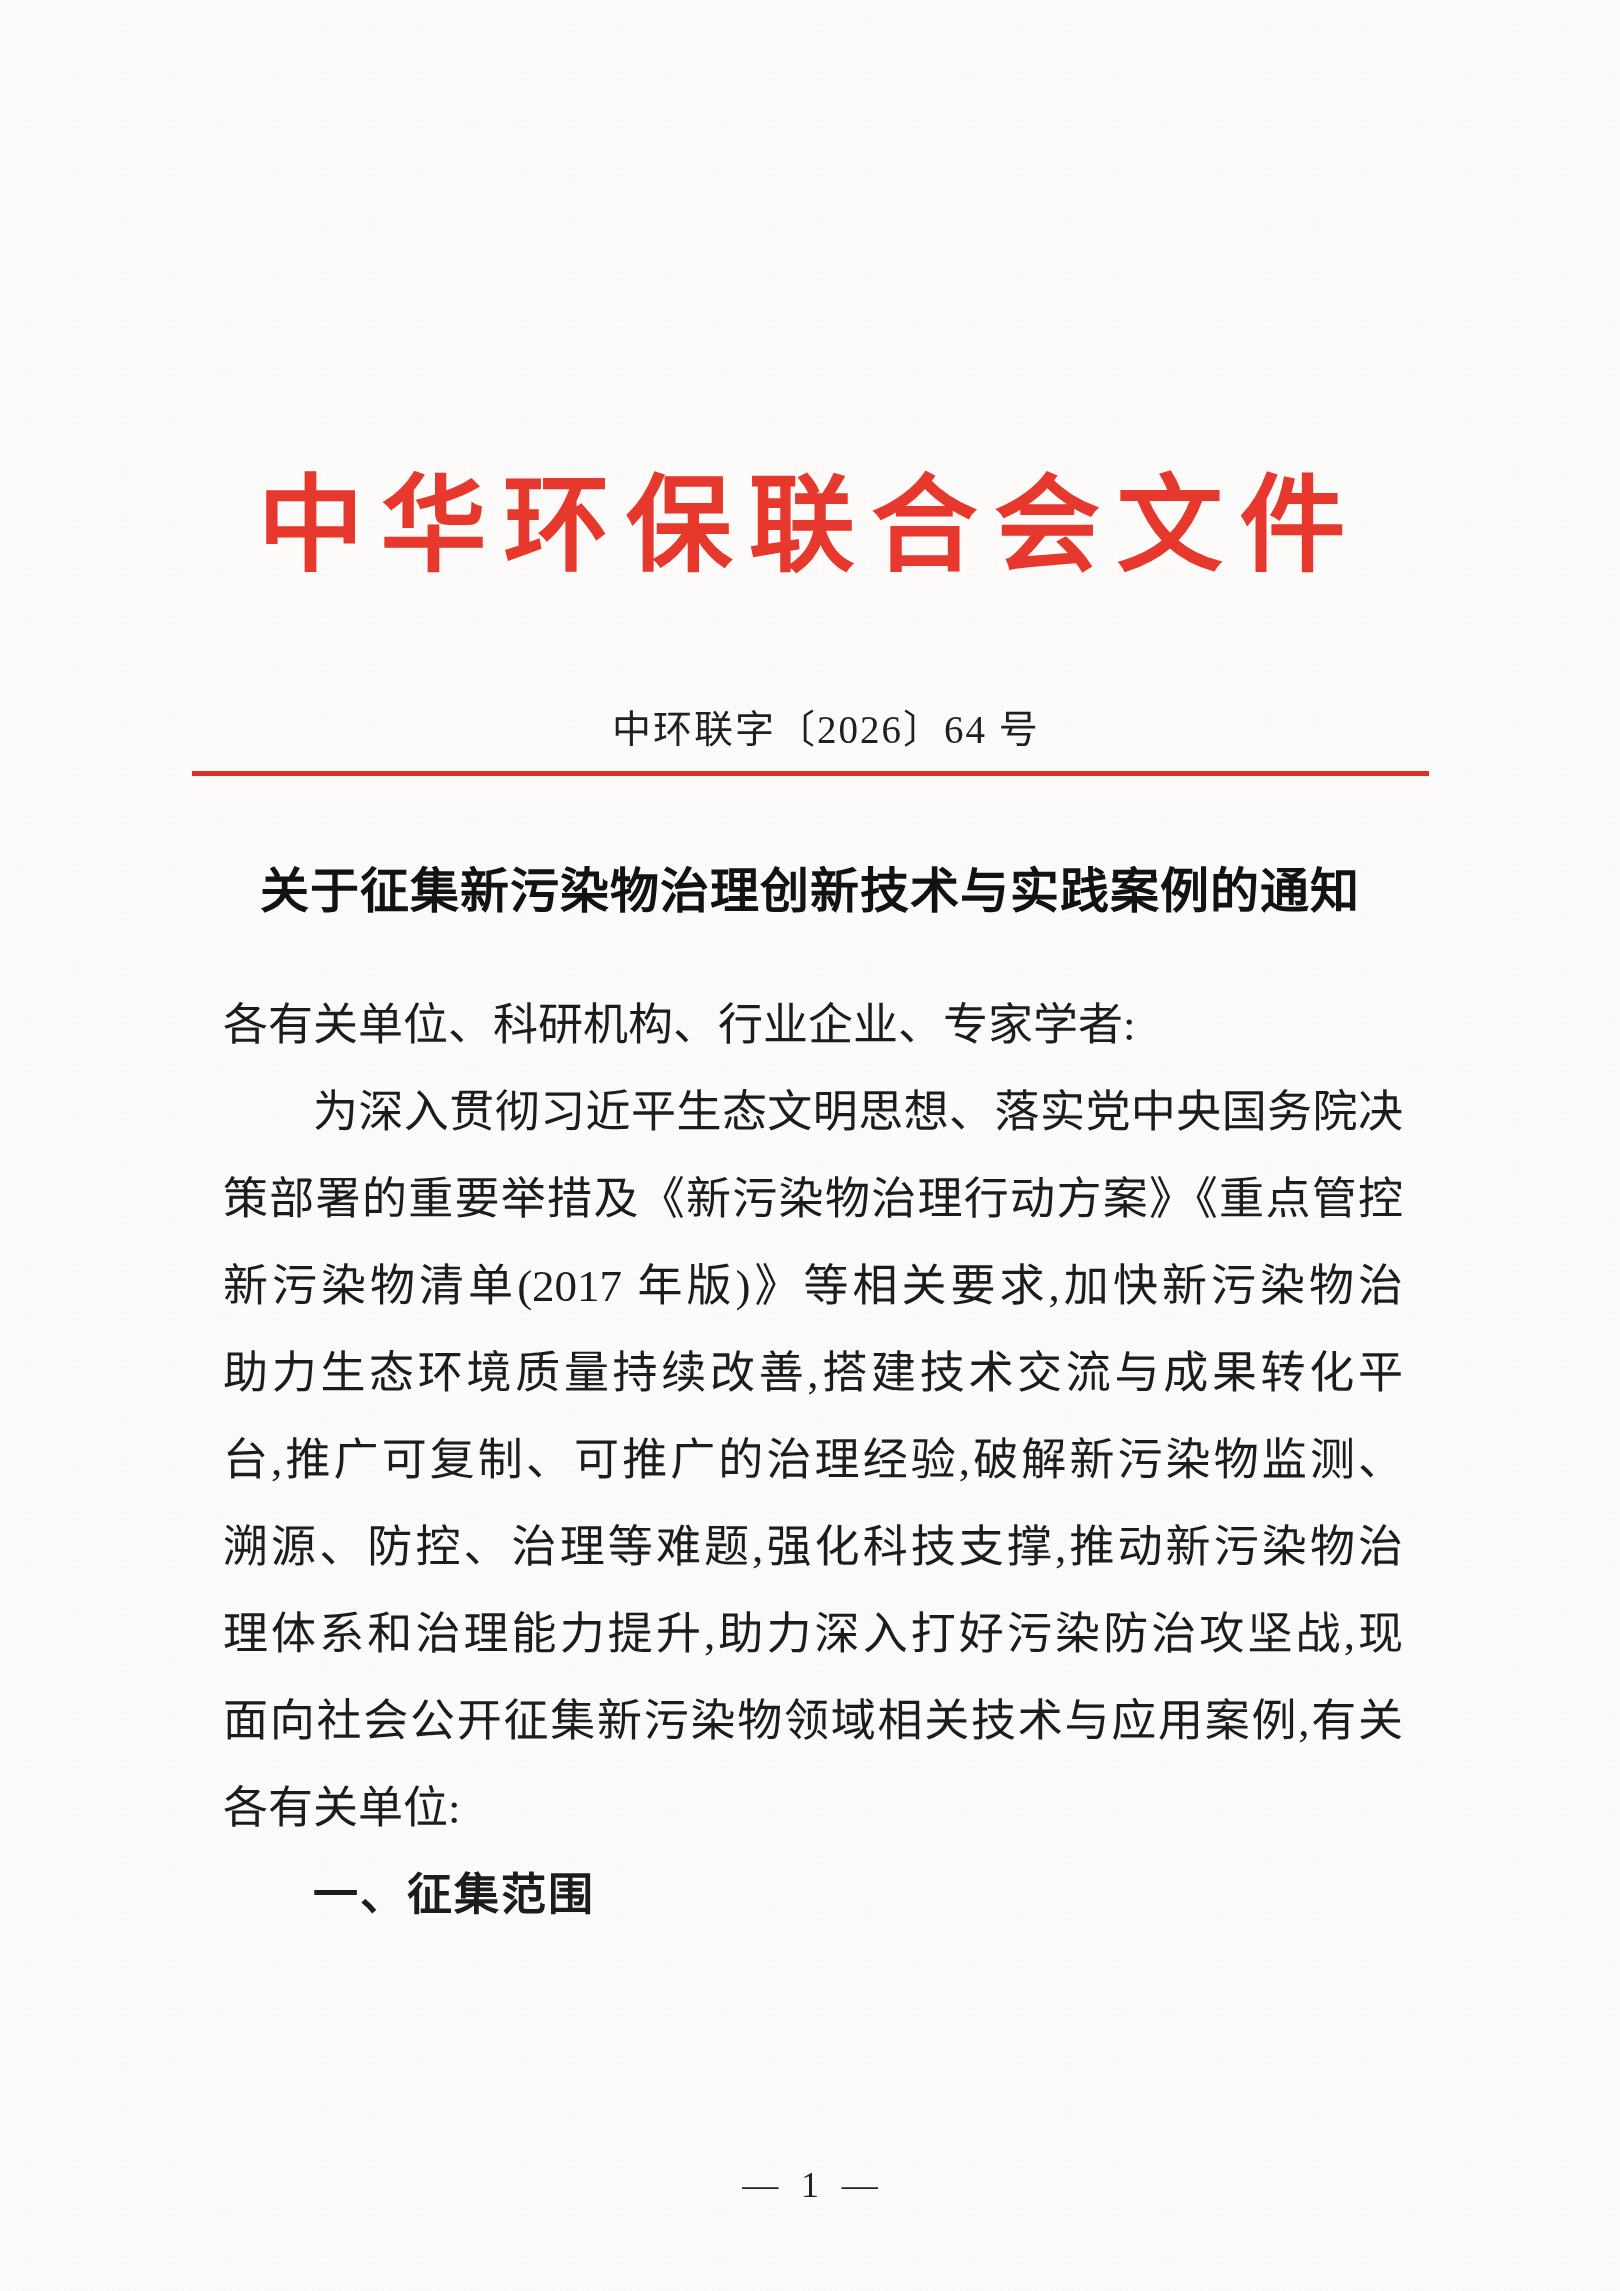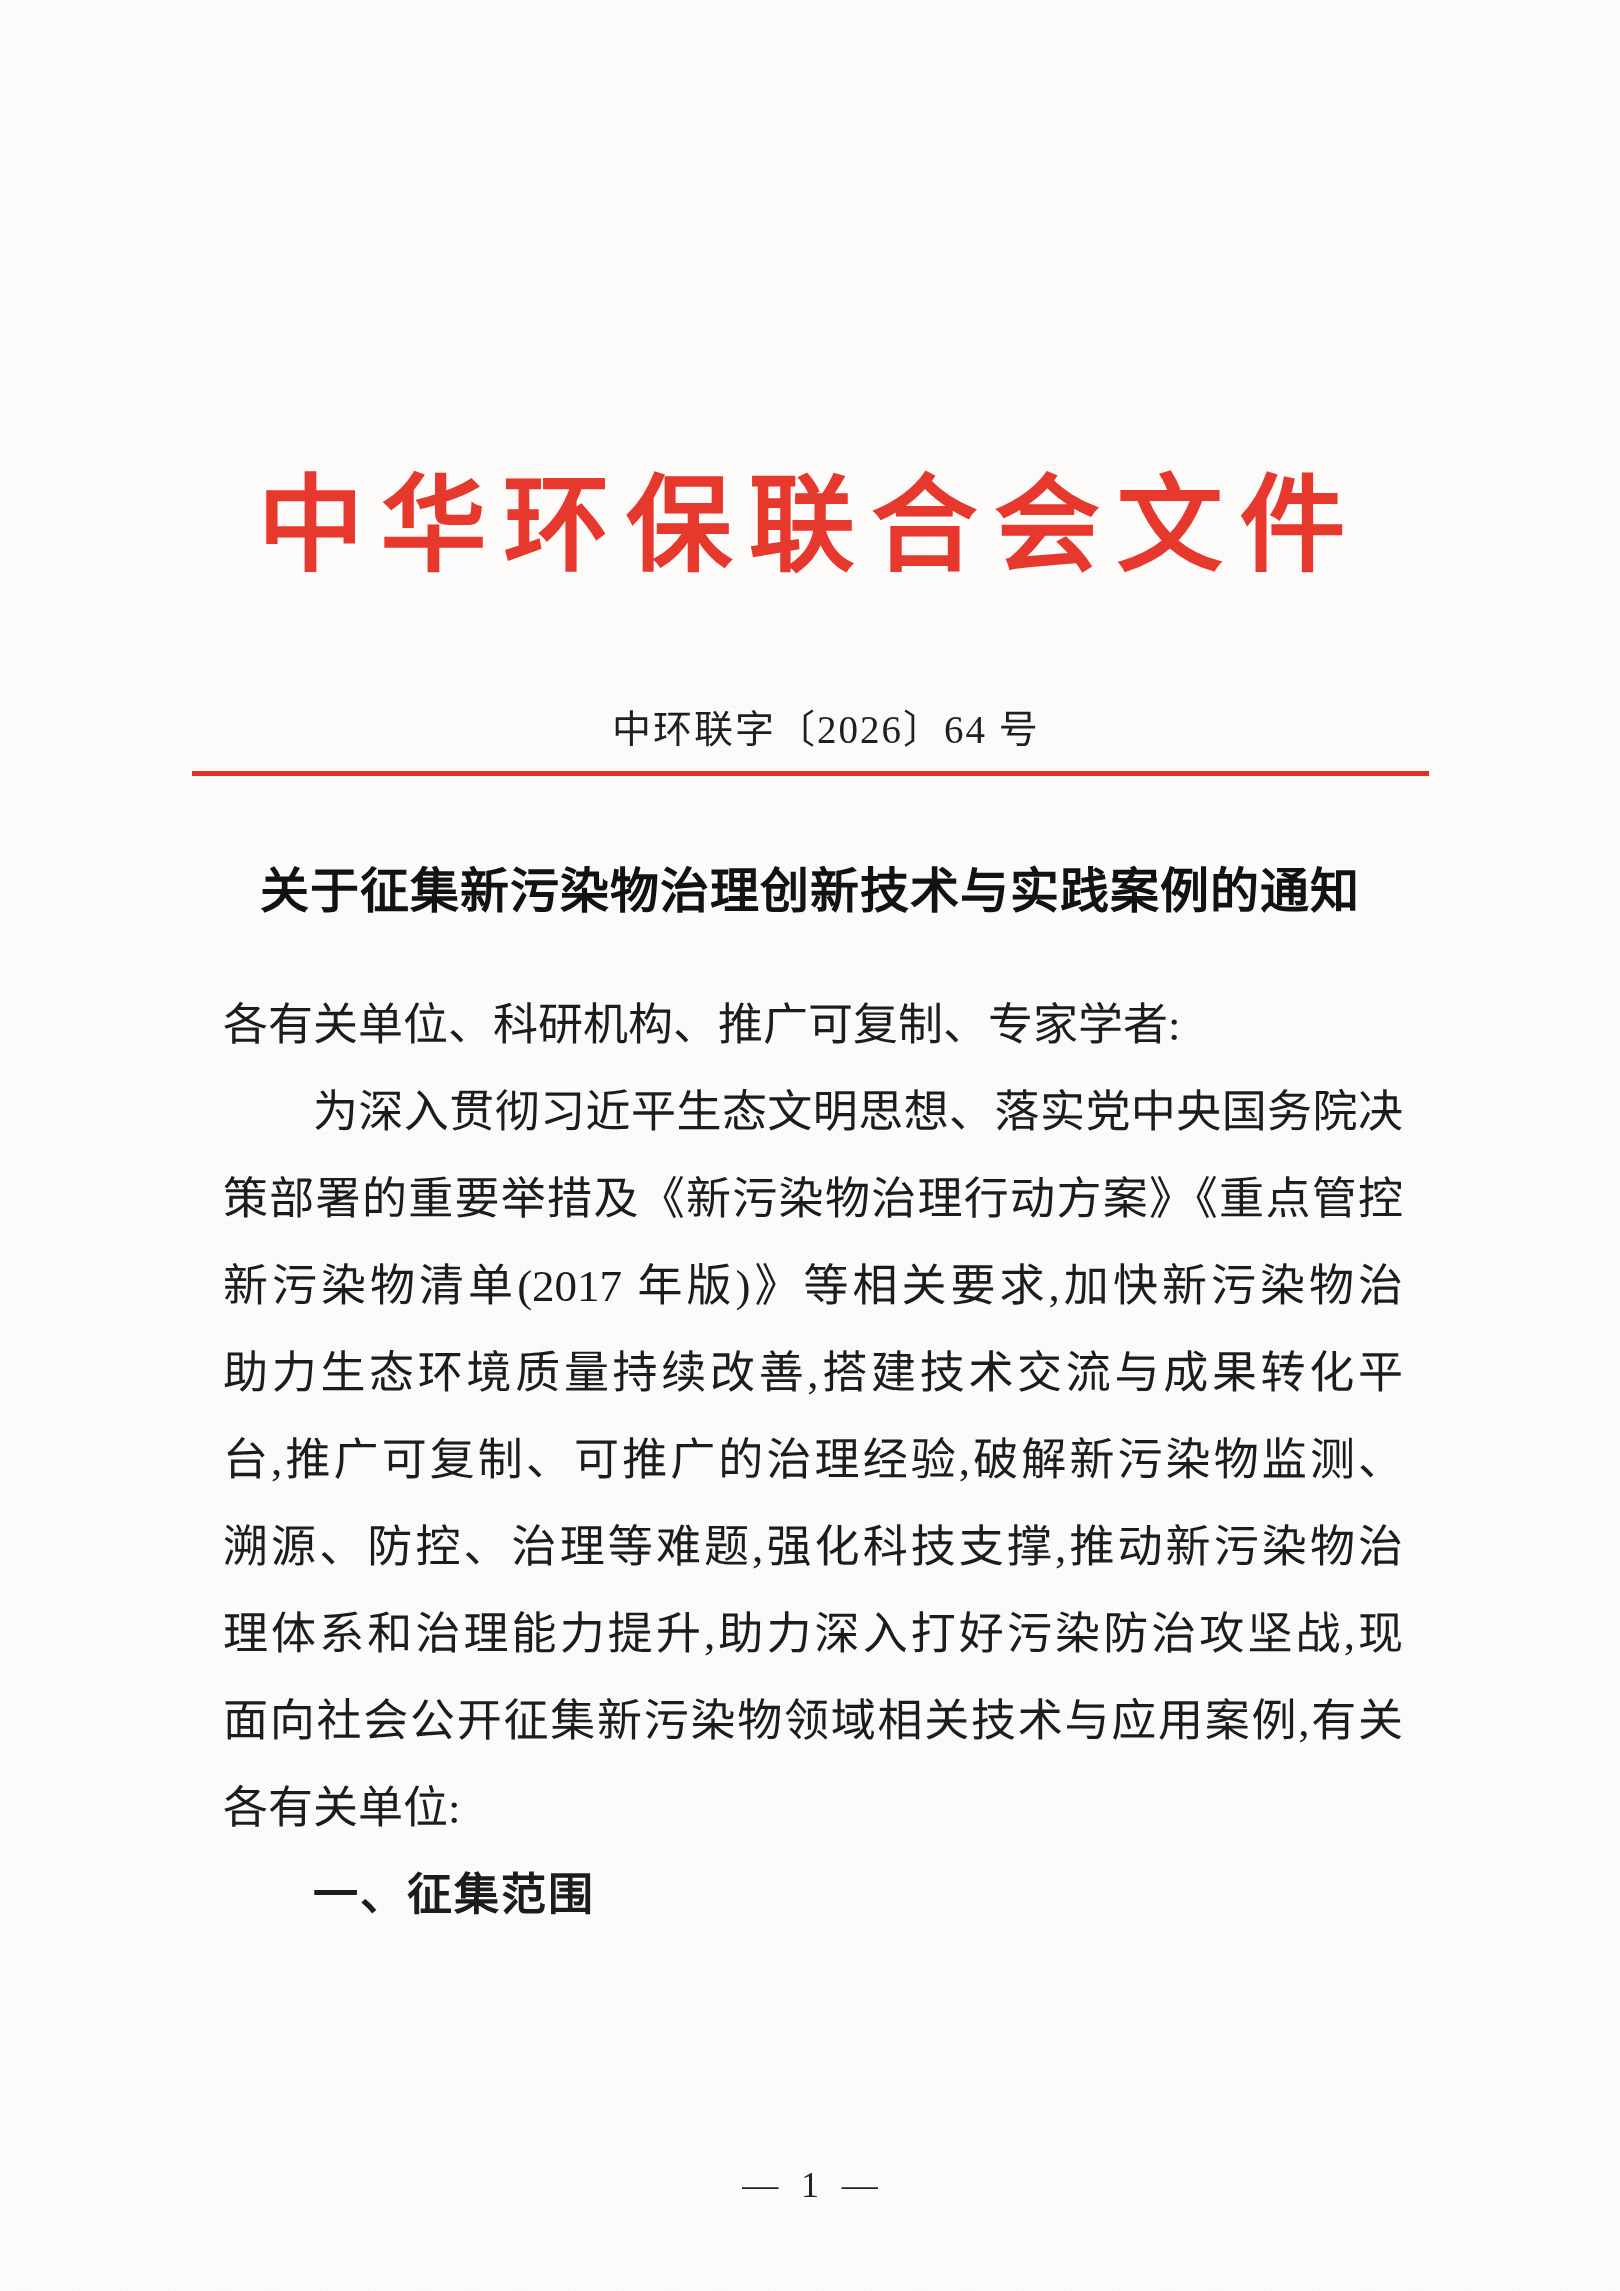--- a/index.html
+++ b/index.html
@@ -104,21 +104,21 @@
 
   <div class="org-title">中华环保联合会文件</div>
 
   <div class="doc-number">中环联字〔2026〕64 号</div>
 
   <div class="red-rule"></div>
 
   <div class="headline">关于征集新污染物治理创新技术与实践案例的通知</div>
 
   <div class="body-block">
-    <div class="line plain">各有关单位、科研机构、推广可复制、专家学者:</div>
+    <div class="line plain">各有关单位、科研机构、行业企业、专家学者:</div>
     <div class="line fill indent">为深入贯彻习近平生态文明思想、落实党中央国务院决</div>
     <div class="line fill">策部署的重要举措及《新污染物治理行动方案》《重点管控</div>
     <div class="line fill">新污染物清单(2017 年版)》等相关要求,加快新污染物治</div>
     <div class="line fill">助力生态环境质量持续改善,搭建技术交流与成果转化平</div>
     <div class="line fill">台,推广可复制、可推广的治理经验,破解新污染物监测、</div>
     <div class="line fill">溯源、防控、治理等难题,强化科技支撑,推动新污染物治</div>
     <div class="line fill">理体系和治理能力提升,助力深入打好污染防治攻坚战,现</div>
     <div class="line fill">面向社会公开征集新污染物领域相关技术与应用案例,有关</div>
     <div class="line plain">各有关单位:</div>
     <div class="line plain section-heading">一、征集范围</div>

